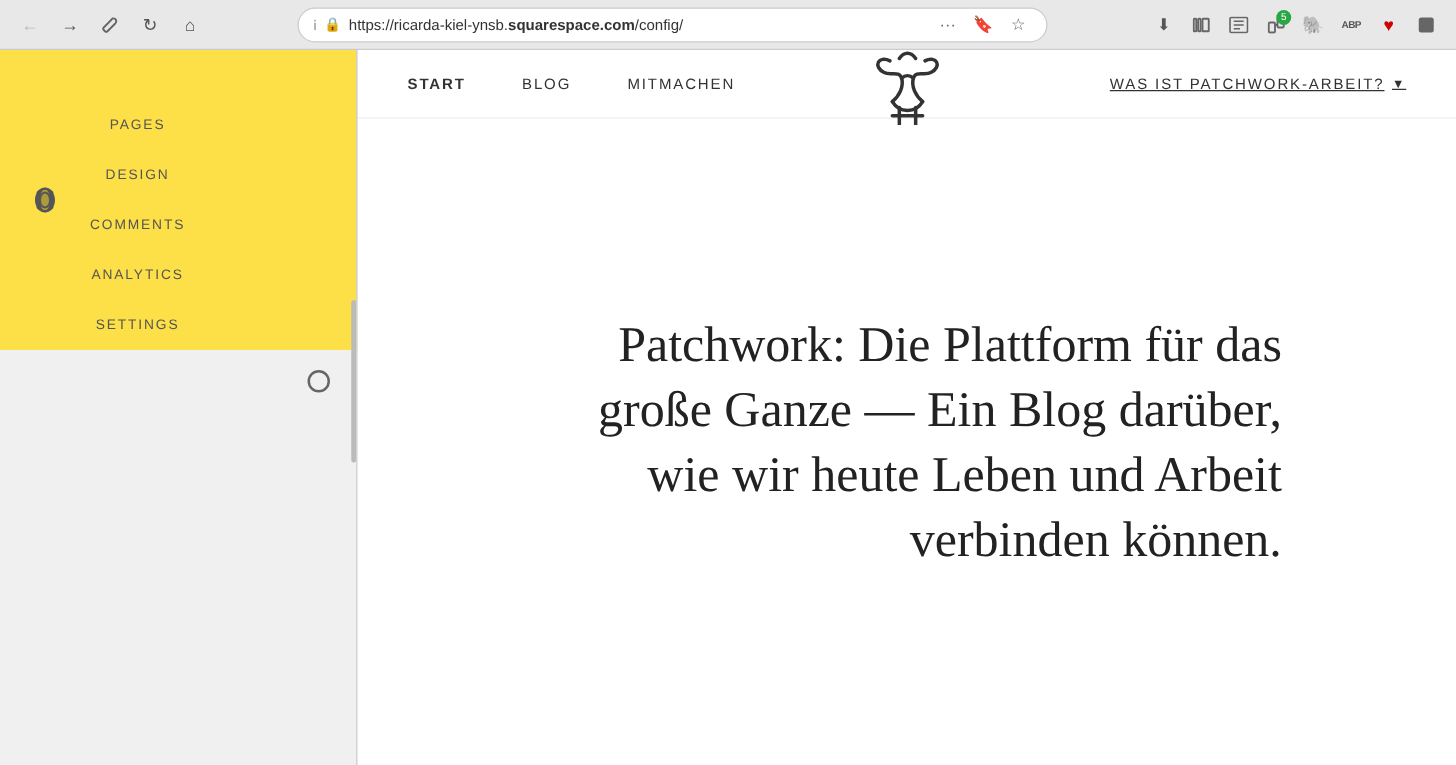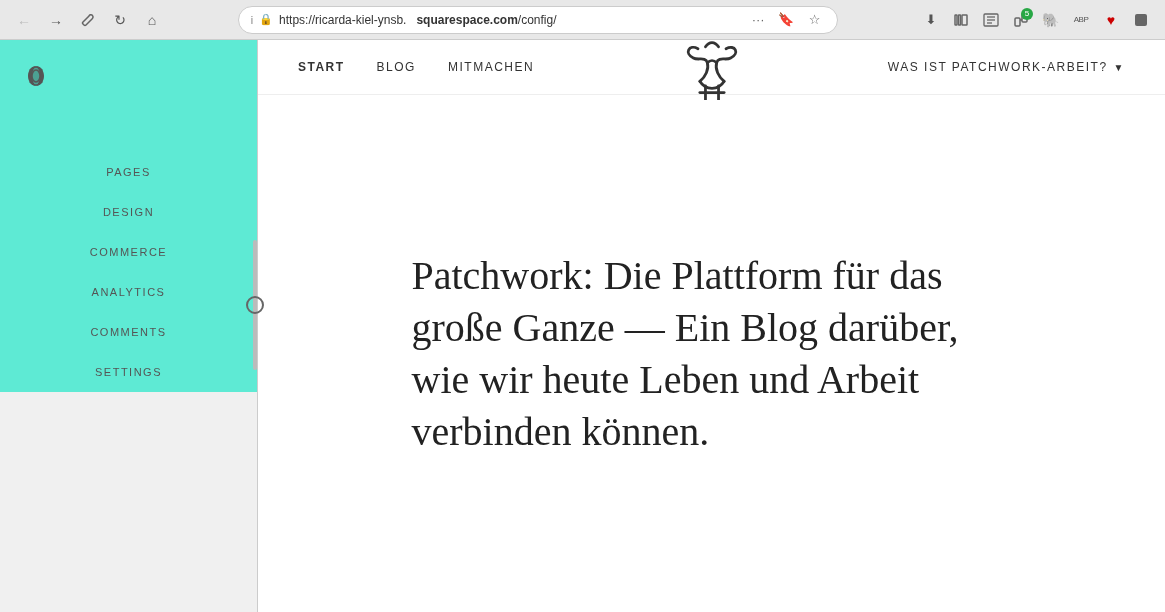--- a/index.html
+++ b/index.html
@@ -49,21 +49,21 @@
       max-width: 600px;
       margin: 0 auto;
     }
     .address-bar .lock-icon { color: #28a745; font-size: 11px; }
     .address-bar .info-icon { color: #888; font-size: 11px; cursor: pointer; }
     .address-url {
       font-size: 12px;
       color: #333;
       flex: 1;
     }
-    .address-url .domain { font-weight: 600; margin-left: 10px; }
+    .address-url .domain { font-weight: 600; }
     .address-actions {
       display: flex;
       align-items: center;
       gap: 6px;
       margin-left: 8px;
     }
     .addr-action-btn {
       background: none;
       border: none;
       cursor: pointer;
@@ -108,25 +108,25 @@
     }
 
     
     .main-layout {
       display: flex;
       height: calc(612px - 40px);
     }
 
     
     .ss-sidebar {
-      width: 258px;
-      background: #5eead4;
+      width: 286px;
+      background: #fde047;
       border-right: 1px solid #ddd;
       display: flex;
-      flex-direction: column;
+      flex-direction: row;
       flex-shrink: 0;
     }
     .ss-logo {
       padding: 20px 0 20px 20px;
       display: flex;
       align-items: center;
     }
     .ss-logo svg {
       width: 32px;
       height: 32px;
@@ -169,21 +169,21 @@
     
     .site-header {
       display: flex;
       align-items: center;
       padding: 20px 40px;
       border-bottom: 1px solid #eee;
       position: relative;
     }
     .site-nav {
       display: flex;
-      gap: 32px;
+      gap: 45px;
       align-items: center;
     }
     .site-nav-item {
       font-size: 12px;
       letter-spacing: 1.5px;
       text-transform: uppercase;
       color: #333;
       cursor: pointer;
       font-weight: 400;
     }
@@ -202,32 +202,33 @@
     .site-nav-right {
       margin-left: auto;
       display: flex;
       align-items: center;
       gap: 6px;
       font-size: 12px;
       letter-spacing: 1.5px;
       text-transform: uppercase;
       color: #333;
       cursor: pointer;
+      text-decoration: underline;
     }
 
     
     .hero-section {
       flex: 1;
       display: flex;
       align-items: center;
       justify-content: center;
       padding: 40px;
     }
     .hero-text {
-      text-align: left;
+      text-align: right;
       max-width: 600px;
     }
     .hero-text h1 {
       font-size: 40px;
       font-weight: 400;
       color: #222;
       line-height: 1.3;
       font-family: Georgia, 'Times New Roman', serif;
     }
 
@@ -301,21 +302,21 @@
     </button>
     <button class="browser-icon-btn">
       <svg width="14" height="14" viewBox="0 0 14 14" fill="none" stroke="#666" stroke-width="1.5">
         <rect x="1" y="5" width="5" height="8" rx="1"></rect>
         <rect x="8" y="1" width="5" height="8" rx="1"></rect>
         <path d="M6 7 L8 7"></path>
       </svg>
       <span class="badge">5</span>
     </button>
     <button class="browser-icon-btn" style="color:#6b4fbb; font-size:14px;">🐘</button>
-    <button class="browser-icon-btn" style="font-size:8px; font-weight:normal; color:#555; letter-spacing:-0.5px;text-align:right;">ABP</button>
+    <button class="browser-icon-btn" style="font-size:8px; font-weight:bold; color:#555; letter-spacing:-0.5px;text-align:right;">ABP</button>
     <button class="browser-icon-btn" style="color:#cc0000; font-size:14px;">♥</button>
     <button class="browser-icon-btn">
       <svg width="14" height="14" viewBox="0 0 14 14" fill="#666">
         <rect x="1" y="1" width="12" height="12" rx="2"></rect>
       </svg>
     </button>
   </div>
 </div>
 
 <div class="main-layout">
@@ -330,23 +331,22 @@
           <path d="M16 6 C18 8, 20 12, 20 16 C20 20, 18 24, 16 26 C14 24, 12 20, 12 16 C12 12, 14 8, 16 6Z" fill="#333" opacity="0.4"></path>
           <ellipse cx="16" cy="16" rx="4" ry="6" fill="none" stroke="#555" stroke-width="1.5"></ellipse>
           <path d="M10 10 Q16 4 22 10" fill="none" stroke="#555" stroke-width="1.5" stroke-linecap="round"></path>
           <path d="M10 22 Q16 28 22 22" fill="none" stroke="#555" stroke-width="1.5" stroke-linecap="round"></path>
         </svg>
       </div>
 
       <div class="ss-nav">
         <div class="ss-nav-item">PAGES</div>
         <div class="ss-nav-item">DESIGN</div>
-        <div class="ss-nav-item">COMMERCE</div>
+        <div class="ss-nav-item">COMMENTS</div>
         <div class="ss-nav-item">ANALYTICS</div>
-        <div class="ss-nav-item">COMMENTS</div>
         <div class="ss-nav-item">SETTINGS</div>
       </div>
     </div>
 
     <div style="position:absolute; right:0; top:0; bottom:0; width:6px;">
       <div style="width:4px; height:130px; background:#bbb; border-radius:2px; position:absolute; top:200px; right:1px;"></div>
     </div>
 
     <div class="cursor-dot" style="left: 246px; top: 256px;"></div>
 

